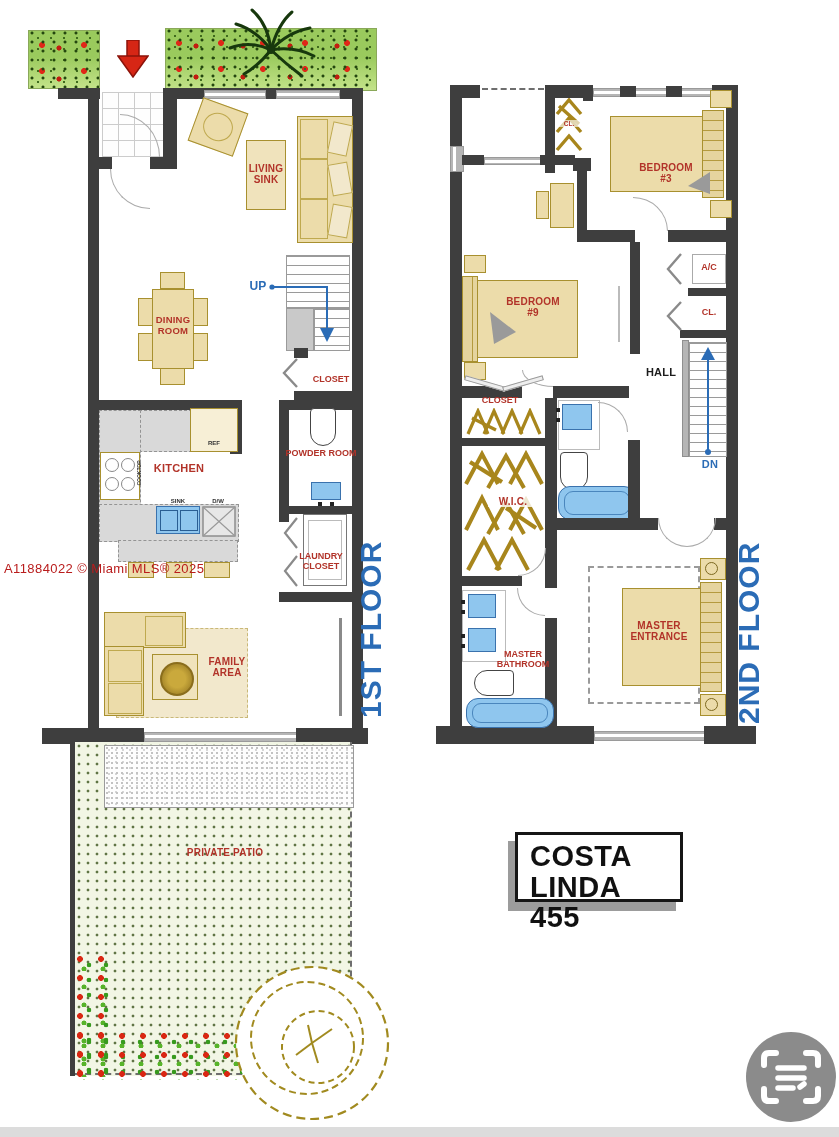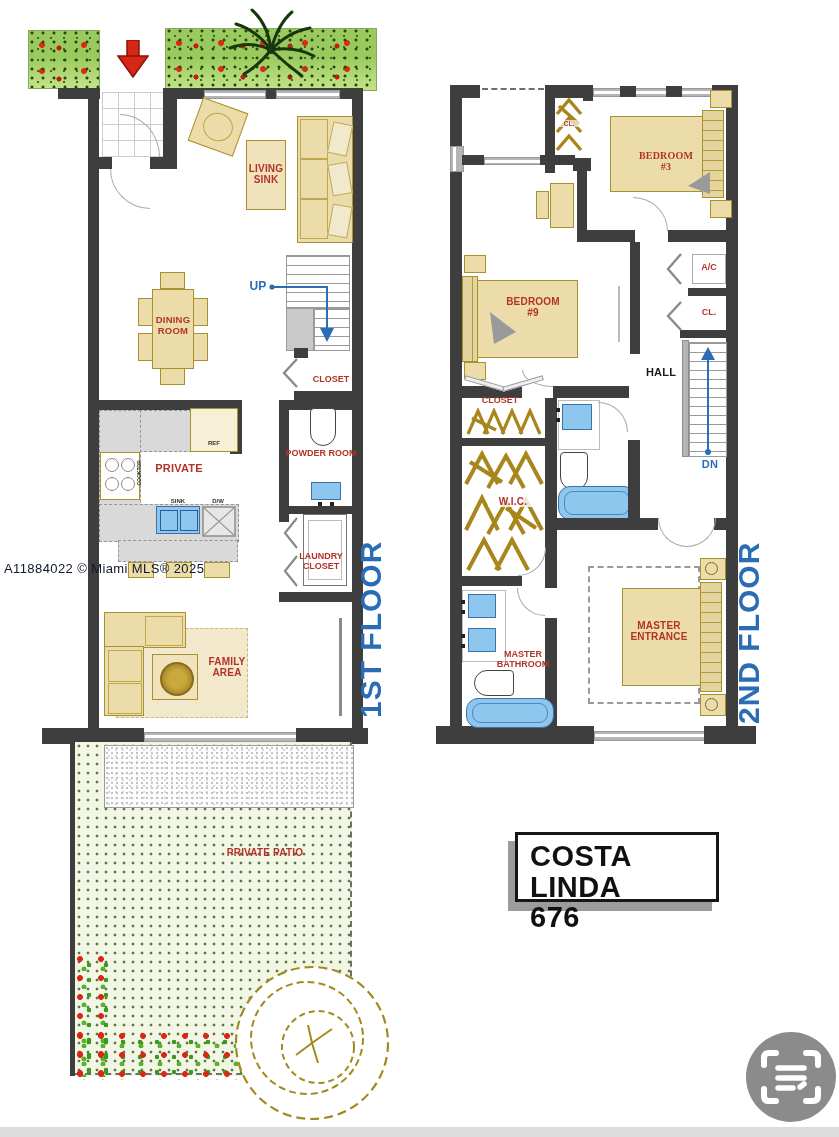--- a/index.html
+++ b/index.html
@@ -58,21 +58,21 @@
   .headb-v{position:absolute;background:#e5d49e;border:1.5px solid #a8902f;box-sizing:border-box;
     background-image:repeating-linear-gradient(to bottom,transparent 0 9px,#b49a3e 9px 10px);}
   .headb-h{position:absolute;background:#e5d49e;border:1.5px solid #a8902f;box-sizing:border-box;
     background-image:repeating-linear-gradient(to right,transparent 0 9px,#b49a3e 9px 10px);}
   .nstand{position:absolute;background:#ecdcaa;border:1.2px solid #a8902f;box-sizing:border-box;}
   .nstand .ring{position:absolute;left:4px;top:3px;width:11px;height:11px;border:1.2px solid #7c6820;border-radius:50%;}
   .leaf{position:absolute;background:#eee;border:1px solid #999;height:3px;}
   .plate{position:absolute;background:#fff;border:3px solid #161616;box-shadow:-7px 9px 0 #9c9c9c;
          padding:6px 10px 6px 12px;box-sizing:border-box;}
   .plate div{font-size:29px;font-weight:bold;color:#111;line-height:1.06;letter-spacing:.5px;}
-  .wm{position:absolute;color:#0f172a;font-size:13px;letter-spacing:.4px;z-index:60;white-space:nowrap;}
+  .wm{position:absolute;color:#b91c1c;font-size:13px;letter-spacing:.4px;z-index:60;white-space:nowrap;}
   .stool{position:absolute;background:#ecdcaa;border:1.3px solid #a8902f;box-sizing:border-box;}
   .sofa{position:absolute;background:#ecdcaa;border:1.5px solid #a8902f;box-sizing:border-box;}
   .cushion{position:absolute;border:1px solid #bfa94f;}
   .faucet{position:absolute;background:#222;width:4px;height:4px;}
 </style>
 </head>
 <body>
 
 <div id="stage">
 
@@ -162,21 +162,21 @@
   <div class="counter" style="left:118px;top:540px;width:120px;height:22px;"></div>
   <div class="fix" style="left:190px;top:408px;width:48px;height:44px;border-color:#a8902f;background:#f7efd6;"></div>
   <div class="tiny" style="left:198px;top:440px;width:32px;">REF</div>
   <div class="fix" style="left:100px;top:452px;width:40px;height:48px;border-color:#a8902f;background:#fdfae f;">
     <div style="position:absolute;left:4px;top:5px;width:12px;height:12px;border:1.2px solid #888;border-radius:50%;"></div>
     <div style="position:absolute;left:20px;top:5px;width:12px;height:12px;border:1.2px solid #888;border-radius:50%;"></div>
     <div style="position:absolute;left:4px;top:24px;width:12px;height:12px;border:1.2px solid #888;border-radius:50%;"></div>
     <div style="position:absolute;left:20px;top:24px;width:12px;height:12px;border:1.2px solid #888;border-radius:50%;"></div>
   </div>
   <div class="tiny" style="left:119px;top:470px;width:40px;font-size:5px;transform:rotate(-90deg);transform-origin:center;">COOKTOP</div>
-  <div class="lbl" style="left:146px;top:462px;width:66px;font-size:11px;">PRIVATE</div>
+  <div class="lbl" style="left:146px;top:462px;width:66px;font-size:11px;">KITCHEN</div>
   <div class="tiny" style="left:160px;top:498px;width:36px;">SINK</div>
   <div class="bluefix" style="left:156px;top:506px;width:44px;height:28px;">
     <div style="position:absolute;left:3px;top:3px;width:16px;height:19px;border:1px solid #2a5e93;"></div>
     <div style="position:absolute;left:23px;top:3px;width:16px;height:19px;border:1px solid #2a5e93;"></div>
   </div>
   <div class="tiny" style="left:203px;top:498px;width:30px;">D/W</div>
   <svg class="abs" style="left:202px;top:506px;" width="34" height="31" viewBox="0 0 34 31">
     <rect x="1" y="1" width="32" height="29" fill="#e7e7e7" stroke="#888" stroke-width="1.4"></rect>
     <path d="M1,1 33,30 M33,1 1,30" stroke="#999" stroke-width="1.2"></path>
   </svg>
@@ -223,21 +223,21 @@
   <div class="win" style="left:144px;top:732px;width:154px;height:8px;"></div>
   <div class="w" style="left:296px;top:728px;width:72px;height:16px;"></div>
 
   <div class="floor-title" style="left:354px;top:538px;width:48px;height:182px;">1ST FLOOR</div>
 
   <div class="abs" style="left:70px;top:742px;width:5px;height:334px;background:#3e3e3e;"></div>
   <div class="patio-dots" style="left:75px;top:742px;width:277px;height:334px;"></div>
   <div class="dashv" style="left:350px;top:742px;width:3px;height:334px;"></div>
   <div class="dashh" style="left:75px;top:1073px;width:278px;height:3px;"></div>
   <div class="concrete" style="left:104px;top:745px;width:248px;height:61px;"></div>
-  <div class="lbl" style="left:182px;top:847px;width:86px;margin-left:40px;">PRIVATE PATIO</div>
+  <div class="lbl" style="left:182px;top:847px;width:86px;">PRIVATE PATIO</div>
   <div class="flowers" style="left:75px;top:953px;width:36px;height:124px;"></div>
   <div class="flowers" style="left:75px;top:1030px;width:172px;height:50px;"></div>
   <svg class="abs" style="left:228px;top:950px;z-index:6;" width="168" height="185" viewBox="0 0 168 185">
     <circle cx="84" cy="93" r="76" fill="#ffffff" stroke="#a18a1f" stroke-width="2.2" stroke-dasharray="9 5"></circle>
     <circle cx="79" cy="88" r="56" fill="none" stroke="#a18a1f" stroke-width="2" stroke-dasharray="7 4"></circle>
     <circle cx="90" cy="97" r="36" fill="none" stroke="#a18a1f" stroke-width="2" stroke-dasharray="6 4"></circle>
     <g stroke="#a18a1f" stroke-width="2" fill="none">
       <path d="M84,93 l20,-14"></path>
         <path d="M84,93 l-16,12"></path>
         <path d="M84,93 l6,20"></path>
@@ -280,21 +280,21 @@
   <div class="w" style="left:668px;top:230px;width:70px;height:12px;"></div>
   <div class="arc arc-tr" style="left:633px;top:197px;width:35px;height:34px;"></div>
 
   <div class="tan" style="left:610px;top:116px;width:94px;height:76px;"></div>
   <div class="headb-v" style="left:702px;top:110px;width:22px;height:88px;"></div>
   <div class="nstand" style="left:710px;top:90px;width:22px;height:18px;"></div>
   <div class="nstand" style="left:710px;top:200px;width:22px;height:18px;"></div>
   <svg class="abs" style="left:688px;top:172px;" width="24" height="24" viewBox="0 0 24 24">
     <polygon points="22,0 22,22 0,14" fill="#9a9a9a"></polygon>
   </svg>
-  <div class="lbl" style="left:634px;top:150px;width:64px;font-family:Liberation Serif, serif;">BEDROOM #3</div>
+  <div class="lbl" style="left:634px;top:162px;width:64px;">BEDROOM #3</div>
   <div class="tan" style="left:550px;top:183px;width:24px;height:45px;"></div>
   <div class="tan" style="left:536px;top:191px;width:13px;height:28px;"></div>
 
   <div class="w" style="left:630px;top:242px;width:10px;height:112px;"></div>
   <div class="w" style="left:688px;top:288px;width:44px;height:8px;"></div>
   <div class="w" style="left:680px;top:330px;width:52px;height:8px;"></div>
   <div class="fix" style="left:692px;top:254px;width:34px;height:30px;border-color:#aaa;"></div>
   <div class="lbl-sm" style="left:692px;top:263px;width:34px;">A/C</div>
   <svg class="abs" style="left:664px;top:252px;" width="20" height="34" viewBox="0 0 20 34">
     <polyline points="17,2 4,17 17,32" stroke="#8a8a8a" stroke-width="2.4" fill="none"></polyline>
@@ -397,23 +397,23 @@
   <div class="nstand" style="left:700px;top:558px;width:26px;height:22px;">
       <div class="ring"></div>
     </div>
   <div class="nstand" style="left:700px;top:694px;width:26px;height:22px;">
       <div class="ring"></div>
     </div>
   <div class="lbl" style="left:628px;top:620px;width:62px;">MASTER ENTRANCE</div>
 
   <div class="floor-title" style="left:732px;top:540px;width:50px;height:186px;">2ND FLOOR</div>
 
-  <div class="plate" style="left:515px;top:832px;width:204px;height:70px;">
+  <div class="plate" style="left:515px;top:832px;width:168px;height:70px;">
     <div>COSTA LINDA</div>
-    <div>676</div>
+    <div>455</div>
   </div>
 
   <div class="wm" style="left:4px;top:561px;">A11884022 © Miami MLS® 2025</div>
 
   <div class="abs" style="left:0;top:1127px;width:839px;height:10px;background:#dcdcdc;"></div>
 
   <svg class="abs" style="left:744px;top:1030px;" width="94" height="94" viewBox="0 0 94 94">
     <circle cx="47" cy="47" r="45" fill="#8b8b8b"></circle>
     <g stroke="#fff" stroke-width="6" fill="none" stroke-linecap="round">
       <path d="M32,23 h-7 q-5,0 -5,5 v7"></path>

